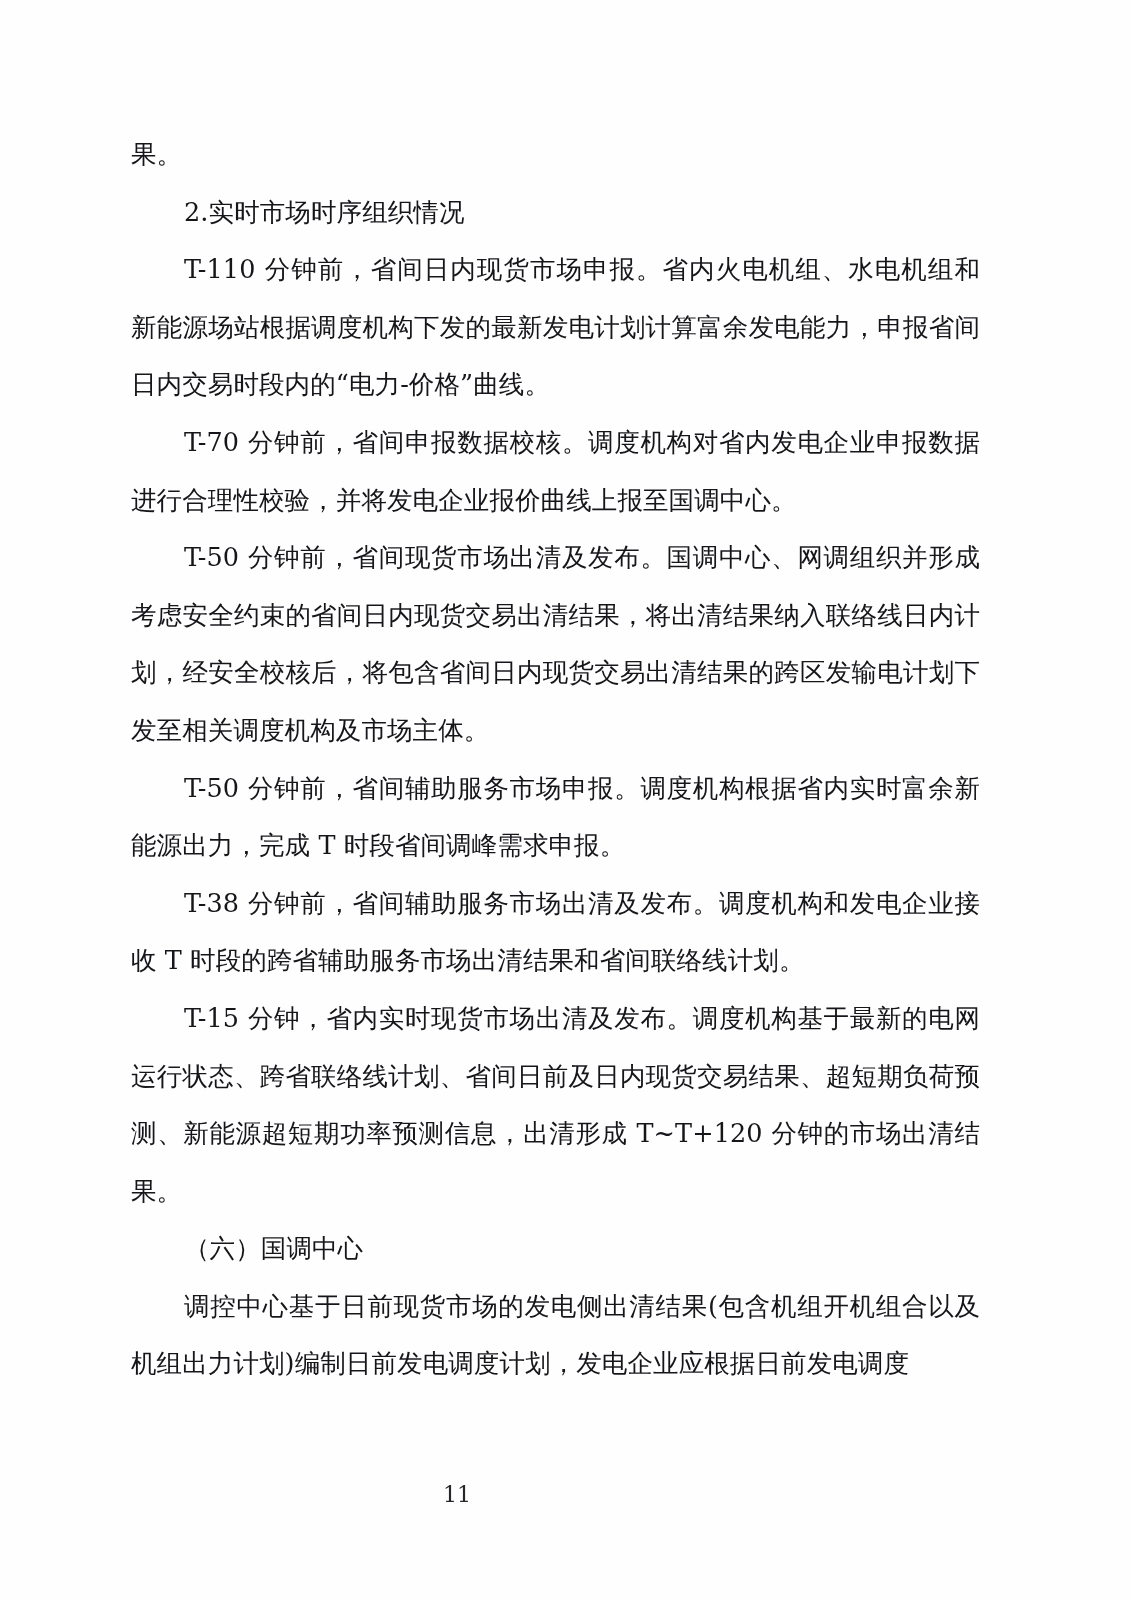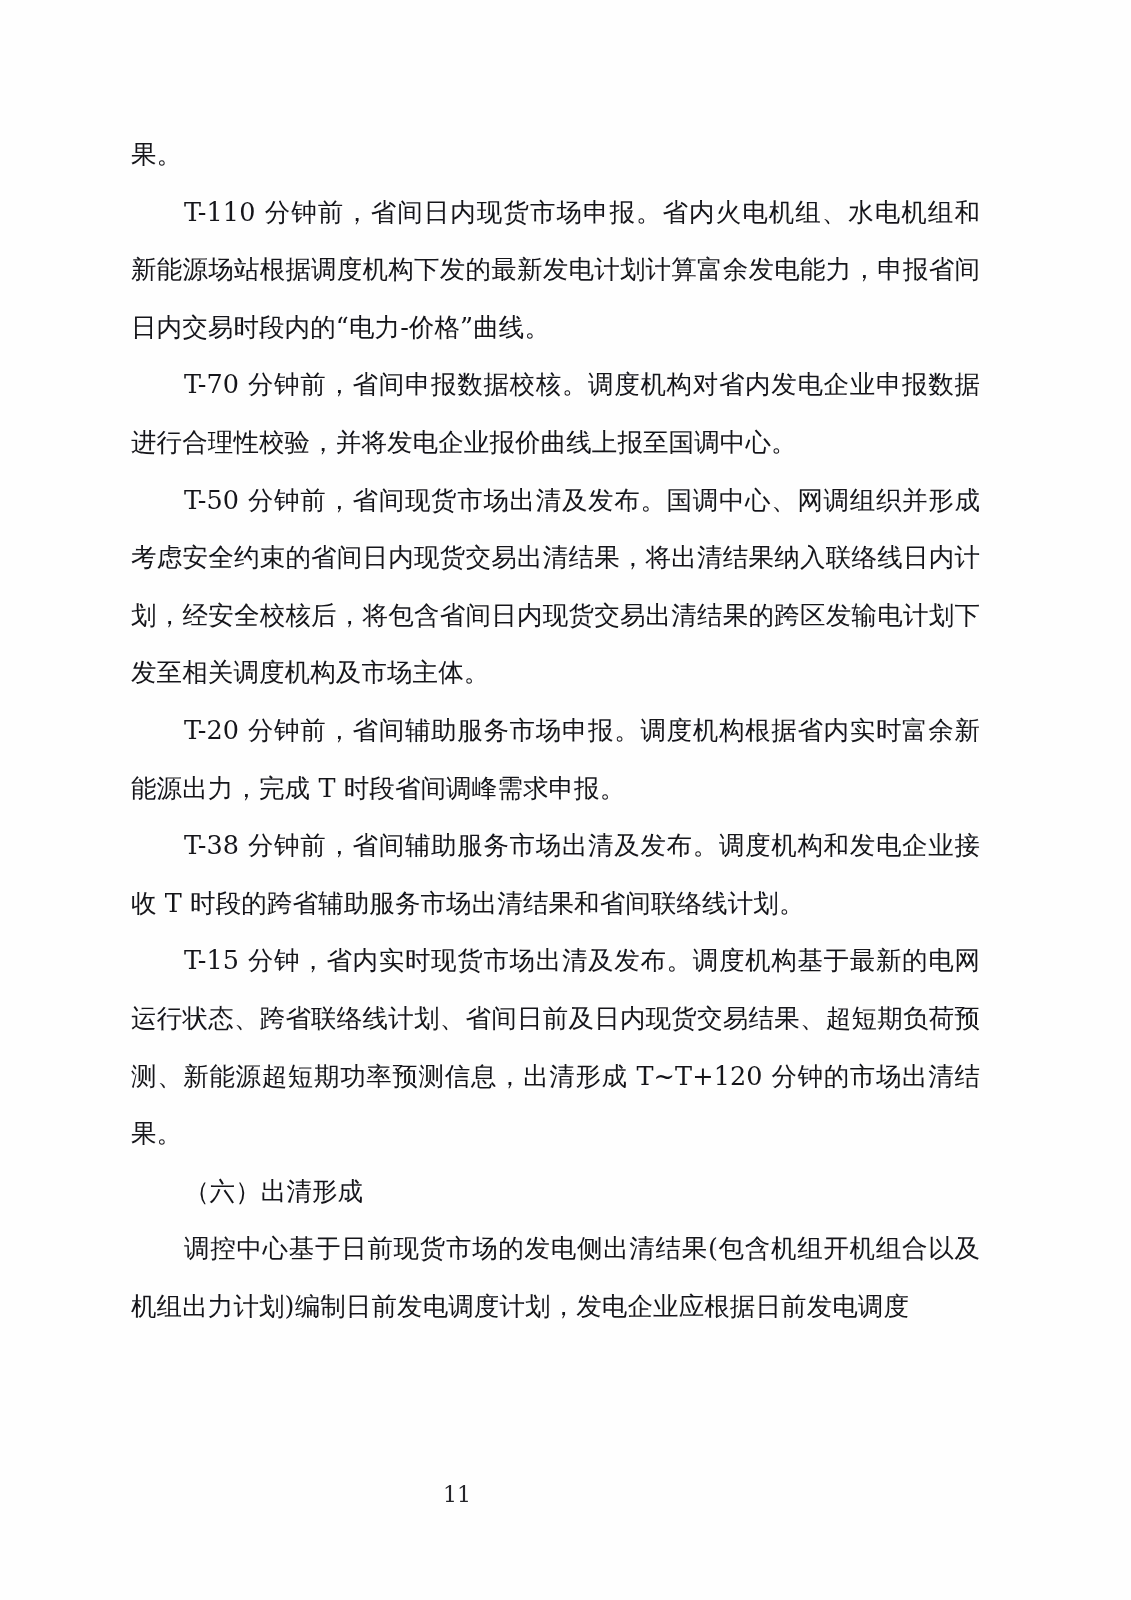--- a/index.html
+++ b/index.html
@@ -51,34 +51,35 @@
 </style>
 </head>
 <body>
 
 <div class="page">
 
   <div class="body-area">
 
     <p class="para cont">果。</p>
 
+    <p class="para indent">2.实时市场时序组织情况</p>
 
     <p class="para indent">T-110 分钟前，省间日内现货市场申报。省内火电机组、水电机组和新能源场站根据调度机构下发的最新发电计划计算富余发电能力，申报省间日内交易时段内的“电力-价格”曲线。</p>
 
     <p class="para indent">T-70 分钟前，省间申报数据校核。调度机构对省内发电企业申报数据进行合理性校验，并将发电企业报价曲线上报至国调中心。</p>
 
     <p class="para indent">T-50 分钟前，省间现货市场出清及发布。国调中心、网调组织并形成考虑安全约束的省间日内现货交易出清结果，将出清结果纳入联络线日内计划，经安全校核后，将包含省间日内现货交易出清结果的跨区发输电计划下发至相关调度机构及市场主体。</p>
 
-    <p class="para indent">T-20 分钟前，省间辅助服务市场申报。调度机构根据省内实时富余新能源出力，完成 T 时段省间调峰需求申报。</p>
+    <p class="para indent">T-50 分钟前，省间辅助服务市场申报。调度机构根据省内实时富余新能源出力，完成 T 时段省间调峰需求申报。</p>
 
     <p class="para indent">T-38 分钟前，省间辅助服务市场出清及发布。调度机构和发电企业接收 T 时段的跨省辅助服务市场出清结果和省间联络线计划。</p>
 
     <p class="para indent">T-15 分钟，省内实时现货市场出清及发布。调度机构基于最新的电网运行状态、跨省联络线计划、省间日前及日内现货交易结果、超短期负荷预测、新能源超短期功率预测信息，出清形成 T~T+120 分钟的市场出清结果。</p>
 
-    <p class="para indent">（六）出清形成</p>
+    <p class="para indent">（六）国调中心</p>
 
     <p class="para indent">调控中心基于日前现货市场的发电侧出清结果(包含机组开机组合以及机组出力计划)编制日前发电调度计划，发电企业应根据日前发电调度</p>
 
   </div>
 
   <div class="page-number">11</div>
 
 </div>
 
 </body></html>

